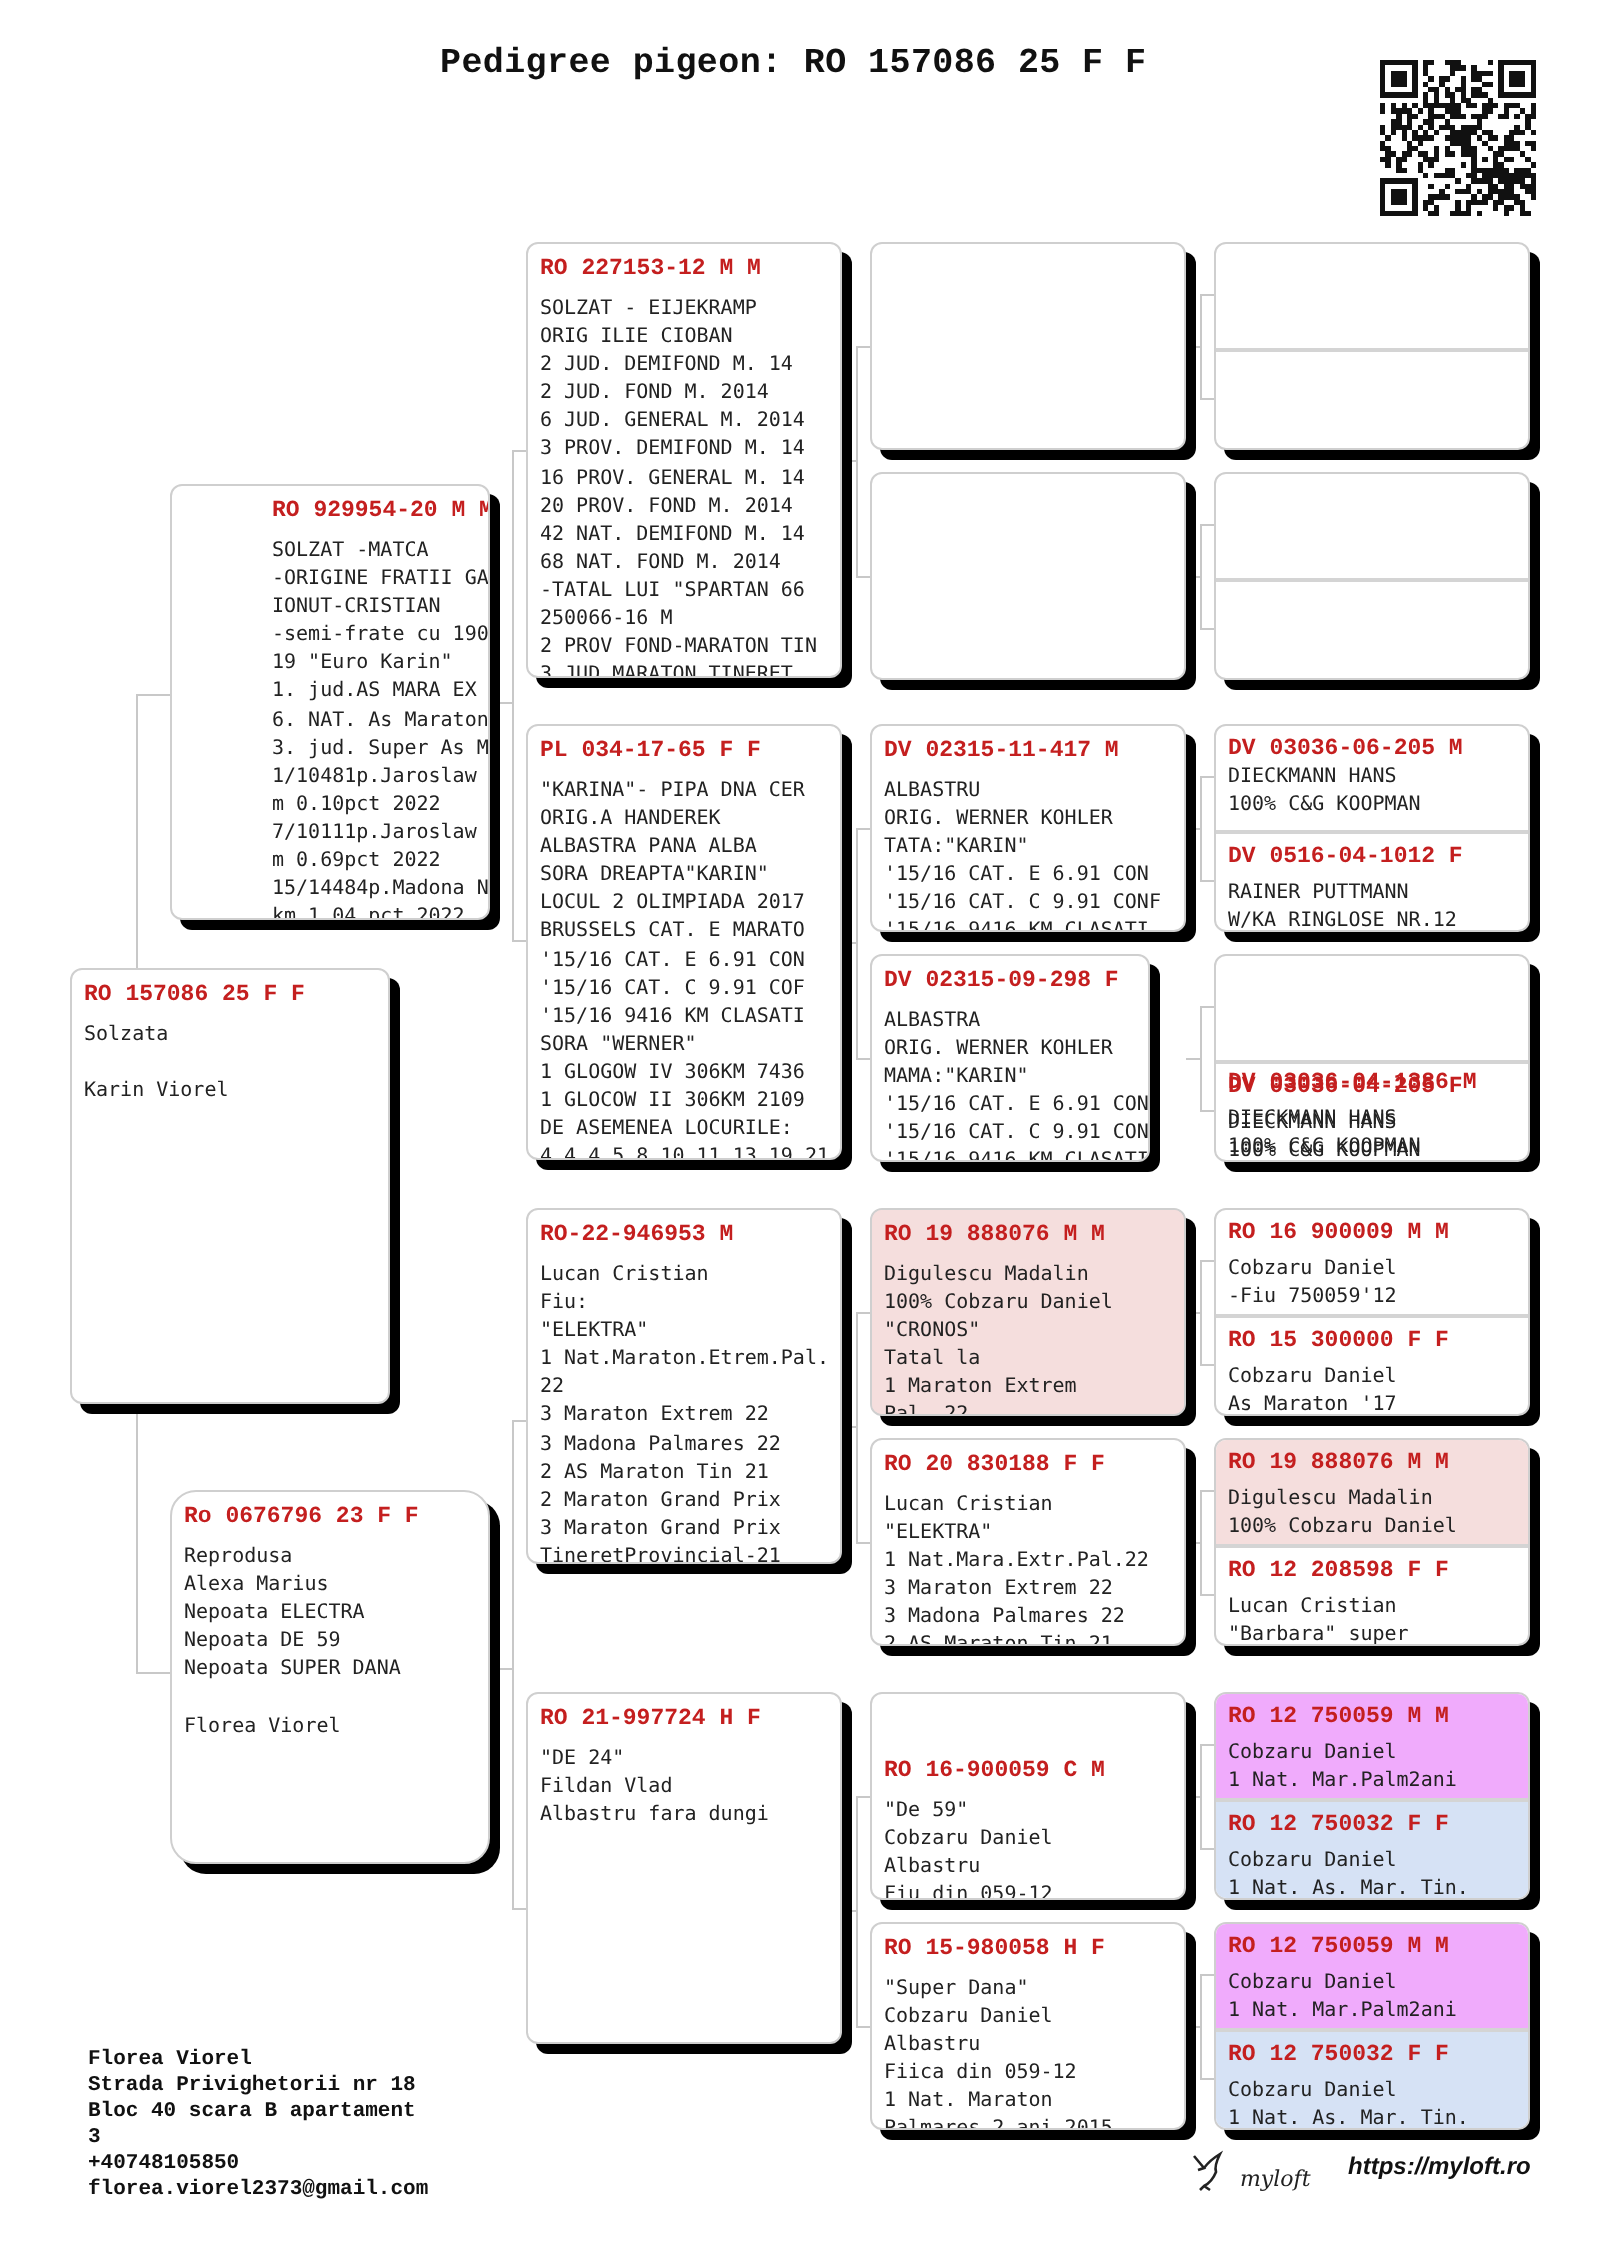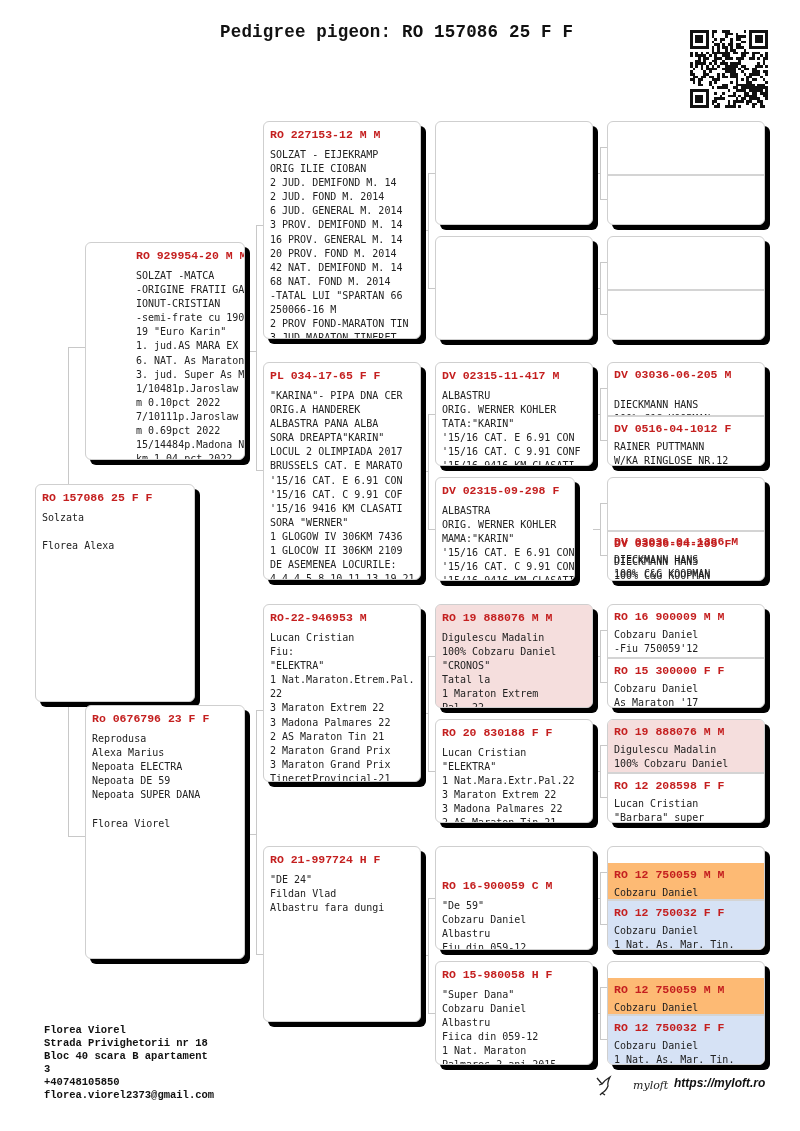--- a/index.html
+++ b/index.html
@@ -21,31 +21,31 @@
   }
   .sect { position: absolute; left: 0; right: 0; overflow: hidden; padding: 6px 6px 4px 6px; }
   .sect + .sect { border-top: 2px solid #d4d4d4; }
   .ring {
     font-family: "Liberation Mono", monospace; font-weight: bold;
     color: #c41f1f; font-size: 11.5px; line-height: 14px; white-space: nowrap;
     margin-bottom: 6px;
   }
   .body-lines { font-size: 10px; line-height: 14.1px; white-space: pre; color: #222; }
   .pink { background: #f5dedd; }
-  .yellow { background: #fdba74; margin-top: 16px; }
+  .yellow { background: #f0abfc; }
   .blue { background: #d6e2f5; }
 
   .ln { position: absolute; background: #c8c8c8; }
 
   .addr {
     position: absolute; left: 44px; top: 1024px;
     font-family: "Liberation Mono", monospace; font-weight: bold; font-size: 10.5px; line-height: 13px; color: #111;
     white-space: pre;
   }
-  .logo { position: absolute; left: 594px; top: 1074px; display: flex; align-items: center; gap: 17px; }
+  .logo { position: absolute; left: 594px; top: 1074px; display: flex; align-items: flex-end; gap: 4px; }
   .logo-text { font-family: "DejaVu Serif", serif; font-style: italic; font-size: 11px; color: #222; }
   .url {
     position: absolute; left: 674px; top: 1076px;
     font-family: "Liberation Sans", sans-serif; font-style: italic; font-weight: bold; font-size: 12px; color: #111;
   }
 </style>
 </head>
 <body>
 
 <div class="title">Pedigree pigeon: RO 157086 25 F F</div>
@@ -461,21 +461,21 @@
     <div class="ln" style="left: 600px; top: 987px; width: 1px; height: 52px;"></div>
     <div class="ln" style="left: 600px; top: 987px; width: 7px; height: 1px;"></div>
     <div class="ln" style="left: 600px; top: 1039px; width: 7px; height: 1px;"></div>
   </div>
 
 <div class="card" style="left:35px;top:484px;width:160px;height:218px;">
   <div class="sect" style="top:0;bottom:0;">
     <div class="ring">RO 157086 25 F F</div>
     <div class="body-lines">Solzata
 
-Florea Alexa</div>
+Karin Viorel</div>
   </div>
 </div>
 
 <div class="card" style="left:85px;top:242px;width:160px;height:218px;">
   <div class="sect" style="top:0;bottom:0;margin-left:44px;">
     <div class="ring">RO 929954-20 M M</div>
     <div class="body-lines">SOLZAT -MATCA
 -ORIGINE FRATII GAGEA
 IONUT-CRISTIAN
 -semi-frate cu 190035-
@@ -485,21 +485,21 @@
 3. jud. Super As Marat
 1/10481p.Jaroslaw 2404 k
 m 0.10pct 2022
 7/10111p.Jaroslaw 1404 k
 m 0.69pct 2022
 15/14484p.Madona N.1062
 km 1.04 pct 2022</div>
   </div>
 </div>
 
-<div class="card" style="left:85px;top:705px;width:160px;height:254px;">
+<div class="card" style="left:85px;top:745px;width:160px;height:187px;border-radius:13px;">
   <div class="sect" style="top:0;bottom:0;">
     <div class="ring">Ro 0676796 23 F F</div>
     <div class="body-lines">Reprodusa
 Alexa Marius
 Nepoata ELECTRA
 Nepoata DE 59
 Nepoata SUPER DANA
 
 Florea Viorel</div>
   </div>
@@ -668,21 +668,21 @@
         <div class="ring" style="margin-bottom: 4px;"></div>
         <div class="body-lines"></div>
       </div>
       <div class="sect" style="top: 52px; height: 52px; padding-top: 5px;">
         <div class="ring" style="margin-bottom: 4px;"></div>
         <div class="body-lines"></div>
       </div>
     </div>
     <div class="card" style="left: 607px; top: 362px; width: 158px; height: 104px;">
       <div class="sect" style="top: 0px; height: 52px; padding-top: 5px;">
-        <div class="ring" style="margin-bottom: 16px;">DV 03036-06-205 M</div>
+        <div class="ring" style="margin-bottom: 0;">DV 03036-06-205 M</div>
         <div class="body-lines">DIECKMANN HANS
 100% C&amp;G KOOPMAN</div>
       </div>
       <div class="sect" style="top: 52px; height: 52px; padding-top: 5px;">
         <div class="ring" style="margin-bottom: 4px;">DV 0516-04-1012 F</div>
         <div class="body-lines">RAINER PUTTMANN
 W/KA RINGLOSE NR.12</div>
       </div>
     </div>
     <div class="card" style="left: 607px; top: 477px; width: 158px; height: 104px;">

